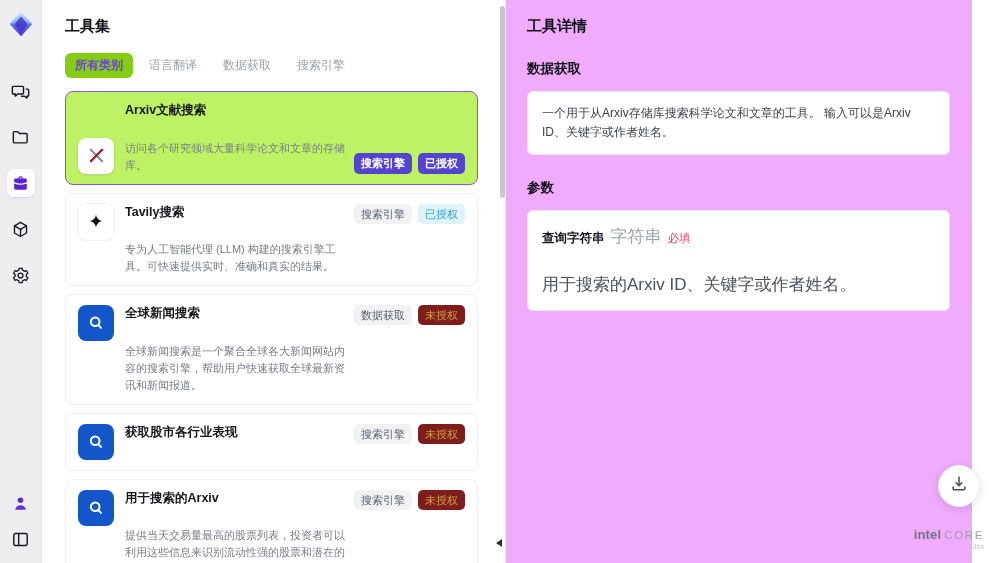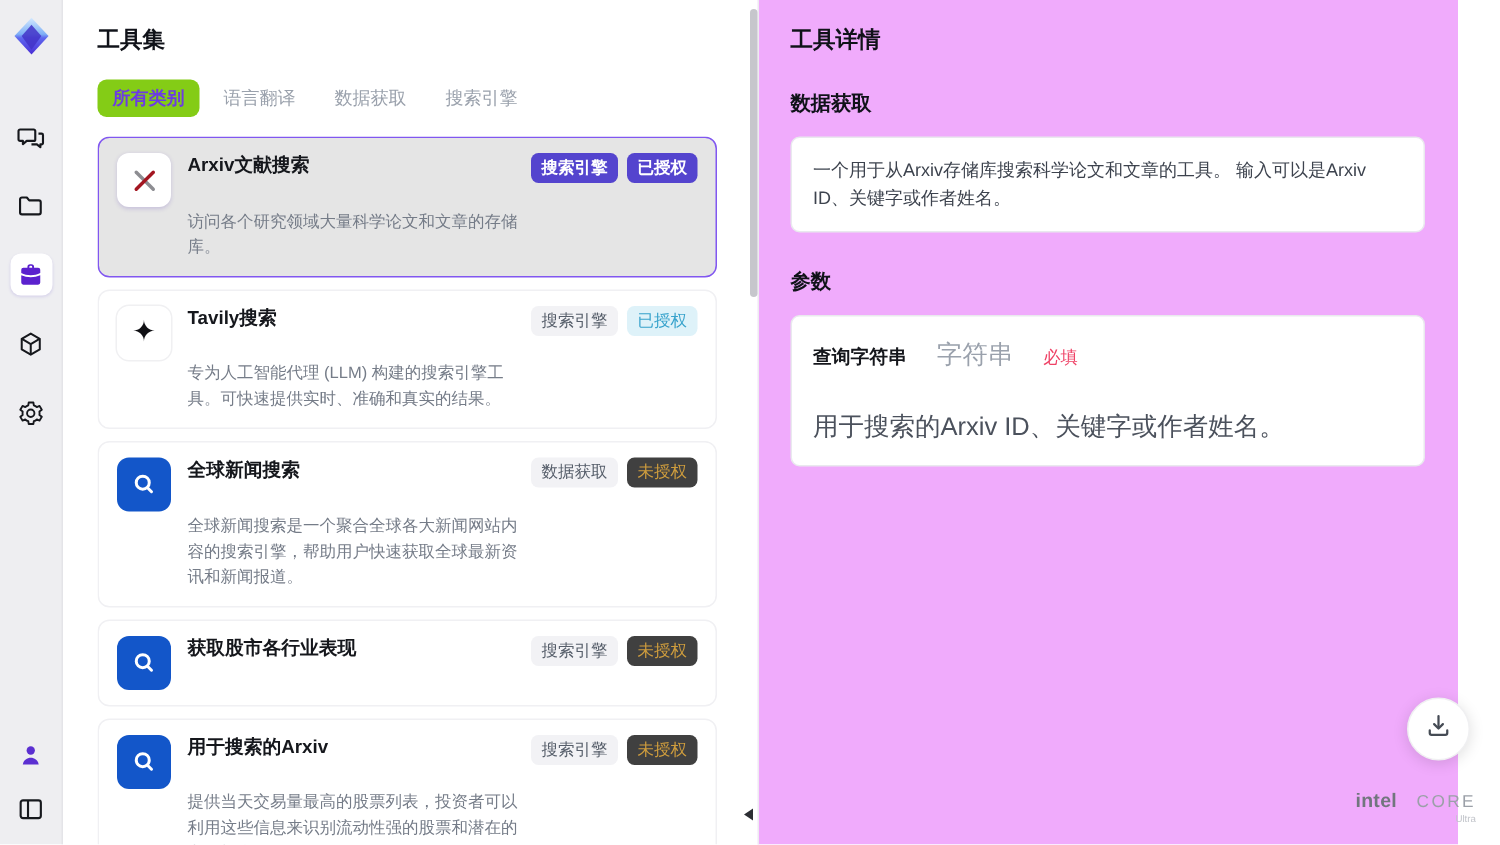--- a/index.html
+++ b/index.html
@@ -38,39 +38,39 @@
     font-size:12px; color:#9aa1ac; padding:4px 10px; border-radius:6px;
     cursor:pointer; white-space:nowrap;
   }
   .tab.active { background:#84cc16; color:#6c3be4; font-weight:bold; }
 
   .tool-list { margin-top:13px; flex:1; overflow:hidden; position:relative; padding-right:10px; }
   .tool-card {
     background:#fff; border:1px solid #f0f0f3; border-radius:8px;
     padding:10px 12px; margin-bottom:8px; display:flex; cursor:pointer;
   }
-  .tool-card.selected { background:#e5e5e5; border:1.5px solid #8157f0; }
+  .tool-card.selected { background:#bef264; border:1.5px solid #8157f0;align-items:flex-end; }
   .tool-icon {
     width:36px; height:36px; border-radius:8px; background:#fff;
     display:flex; align-items:center; justify-content:center; flex-shrink:0;
     margin-right:11px; box-shadow:0 0 0 1px #f0f0f2;
   }
   .tool-card.selected .tool-icon { box-shadow:0 1px 3px rgba(80,50,180,.2); }
   .ic-news-blue { background:#1356c9; box-shadow:none; }
   .ic-tavily span { font-size:19px; color:#101014; line-height:1; }
   .tool-body { flex:1; min-width:0; margin-right:6px; }
   .tool-name { font-size:12.5px; font-weight:bold; color:#15171c; line-height:1.4; }
   .tool-desc { font-size:11px; color:#757c88; line-height:1.55; margin-top:20px; }
   .tool-badges { display:flex; gap:6px; align-items:flex-start; white-space:nowrap; }
   .badge {
     font-size:11px; padding:3px 7px; border-radius:5px; line-height:1.3;
     background:#f2f2f5; color:#565e6a;
   }
   .badge.st-auth { background:#def2f9; color:#38a3cc; }
-  .badge.st-unauth { background:#404040; color:#cf9d3d; }
+  .badge.st-unauth { background:#7f1d1d; color:#cf9d3d; }
   .tool-card.selected .badge { background:#5444ce; color:#fff; font-weight:bold; }
 
   .scroll-thumb {
     position:absolute; right:0px; top:6px; width:5px; height:192px;
     background:#c6c6cc; border-radius:3px; cursor:pointer;
   }
   .scroll-arrow {
     position:absolute; right:3px; bottom:16px; width:0; height:0;
     border-top:4px solid transparent; border-bottom:4px solid transparent;
     border-right:6px solid #2c2e33;
@@ -81,35 +81,35 @@
     flex:1; background:#f0abfc; border-left:1px solid #ececef;
     padding:17px 22px 0 21px;
   }
   .section-head { font-size:13.5px; font-weight:bold; color:#101219; }
   .right-panel .panel-title { margin-bottom:24px; }
   .info-box {
     margin-top:13px; background:#fff; border:1px solid #e9e9ee; border-radius:6px;
     padding:12px 14px; font-size:12px; color:#3d434e; line-height:1.6;
   }
   .params-head { margin-top:24px; }
-  .param-line1 { display:flex; align-items:baseline; gap:20px; }
+  .param-line1 { display:flex; align-items:baseline; gap:6px; }
   .param-name { font-size:12.5px; font-weight:bold; color:#15171c; }
   .param-type { font-size:17px; color:#9aa1ac; }
   .param-req { font-size:11.5px; color:#ef4266; }
   .param-desc { margin-top:20px; font-size:17px; color:#4b515c; }
 
   
   .fab {
     position:absolute; right:20px; bottom:56px; width:42px; height:42px;
     border-radius:50%; background:#fff; border:1px solid #f0f0f2;
     box-shadow:0 2px 10px rgba(0,0,0,.13); display:flex; align-items:center;
     justify-content:center; cursor:pointer;
   }
   .brand { position:absolute; right:16px; bottom:13px; text-align:right; line-height:1; }
-  .brand-row { display:flex; align-items:baseline; gap:13px; }
+  .brand-row { display:flex; align-items:baseline; gap:3px; }
   .brand-intel { font-size:13px; font-weight:bold; color:#71767e; letter-spacing:.2px; }
   .brand-core { font-size:11.5px; color:#9ba0a8; letter-spacing:1.6px; font-weight:normal; }
   .brand-ultra { font-size:6.5px; color:#c0c3c9; margin-top:2px; }
 </style>
 </head>
 <body>
 
 <div class="app">
 
   <aside class="rail">

